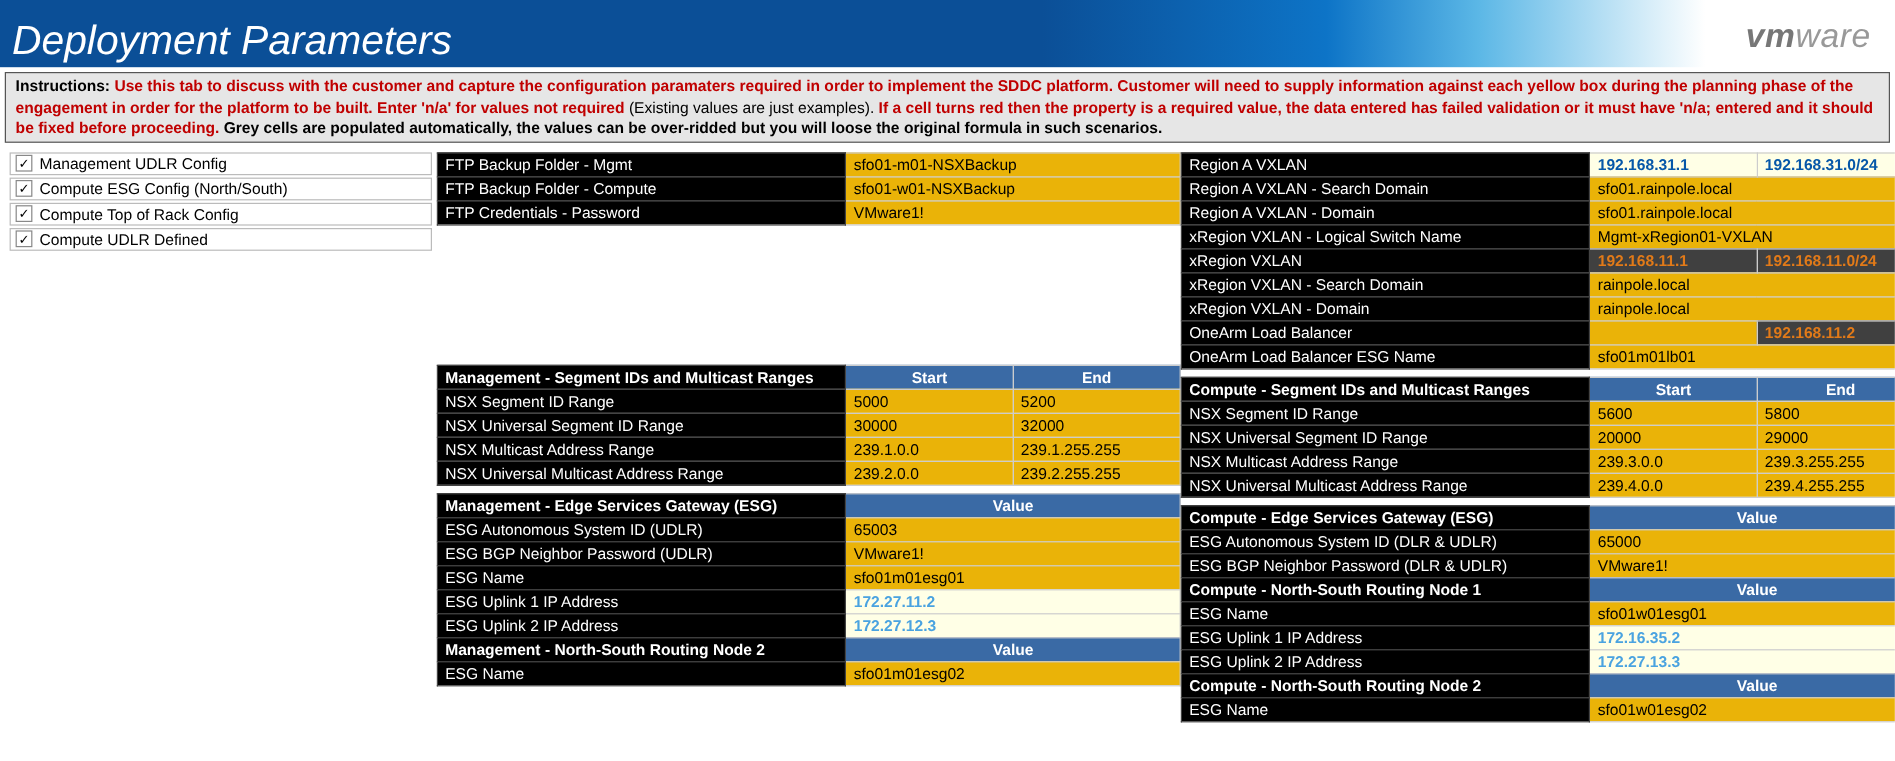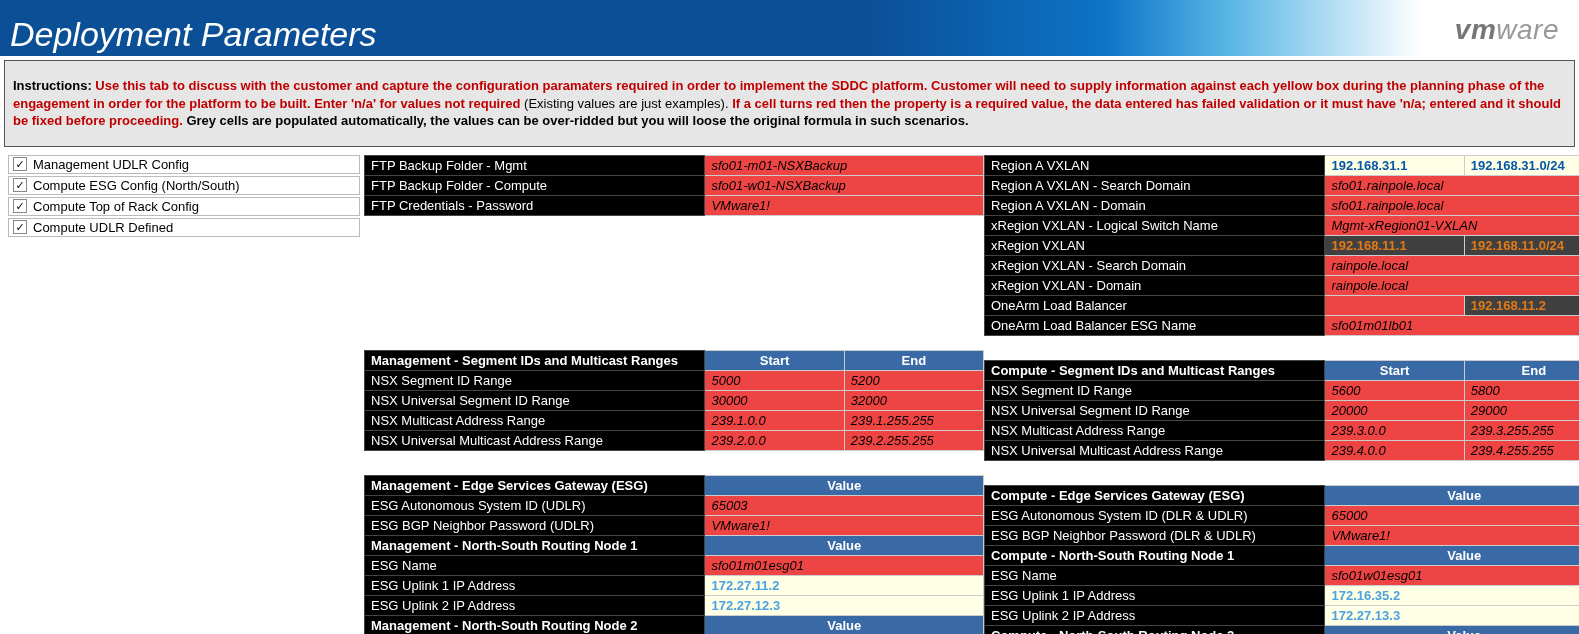--- a/index.html
+++ b/index.html
@@ -32,21 +32,21 @@
     top: 14px;
     font-size: 28px;
     color: #999;
     font-weight: 400;
     letter-spacing: 0.5px;
   }
   .logo b { color: #777; font-weight: 700; }
   .instr-box {
     border: 1px solid #555;
     background: #e6e6e6;
-    padding: 16px 8px;
+    padding: 2px 8px;
     margin: 4px;
     font-size: 13px;
     line-height: 1.35;
   }
   .instr-red { color: #c00000; font-weight: 600; }
   .instr-bold { font-weight: 700; }
   .grid {
     display: grid;
     grid-template-columns: 360px 620px 620px;
     gap: 0;
@@ -57,26 +57,26 @@
   .check-row {
     display: flex; align-items: center;
     border: 1px solid #bbb; margin-bottom: 2px; padding: 1px 4px;
     font-size: 13px;
   }
   .check-box {
     width: 14px; height: 14px; border: 1px solid #888; margin-right: 6px;
     display: inline-flex; align-items: center; justify-content: center;
     font-size: 11px; background: #fff;
   }
-  table { border-collapse: collapse; width: 100%; margin-bottom: 24px; }
+  table { border-collapse: collapse; width: 100%; margin-bottom: 6px; }
   td, th { border: 1px solid #ccc; padding: 2px 6px; height: 19px; font-size: 13px; text-align: left; vertical-align: middle; }
   .lab { background: #000; color: #fff; border-color: #444; }
   .lab-b { background: #000; color: #fff; font-weight: 700; border-color: #444; }
   .hdr { background: #3a6aa5; color: #fff; font-weight: 700; text-align: center; }
-  .val { background: #ef4444; color: #000; font-style: italic; }
+  .val { background: #eab308; color: #000; }
   .val-blue { background: #ffffe6; color: #0657a8; font-weight: 700; }
   .val-orange { background: #404040; color: #e27a18; font-weight: 700; }
   .val-lblue { background: #ffffe6; color: #4aa3e0; font-weight: 700; }
   .two-col td:first-child { width: 55%; }
   .three-col td:nth-child(1){width:55%}
   .three-col td:nth-child(2){width:22.5%}
   .three-col td:nth-child(3){width:22.5%}
 </style>
 </head>
 <body>
@@ -169,24 +169,20 @@
           </tr>
       <tr>
             <td class="lab">ESG Autonomous System ID (UDLR)</td>
             <td class="val">65003</td>
           </tr>
       <tr>
             <td class="lab">ESG BGP Neighbor Password (UDLR)</td>
             <td class="val">VMware1!</td>
           </tr>
       <tr>
-            <td class="lab-b">Management  - North-South Routing Node 1</td>
-            <td class="hdr">Value</td>
-          </tr>
-      <tr>
             <td class="lab">ESG Name</td>
             <td class="val">sfo01m01esg01</td>
           </tr>
       <tr>
             <td class="lab">ESG Uplink 1 IP Address</td>
             <td class="val-lblue">172.27.11.2</td>
           </tr>
       <tr>
             <td class="lab">ESG Uplink 2 IP Address</td>
             <td class="val-lblue">172.27.12.3</td>

